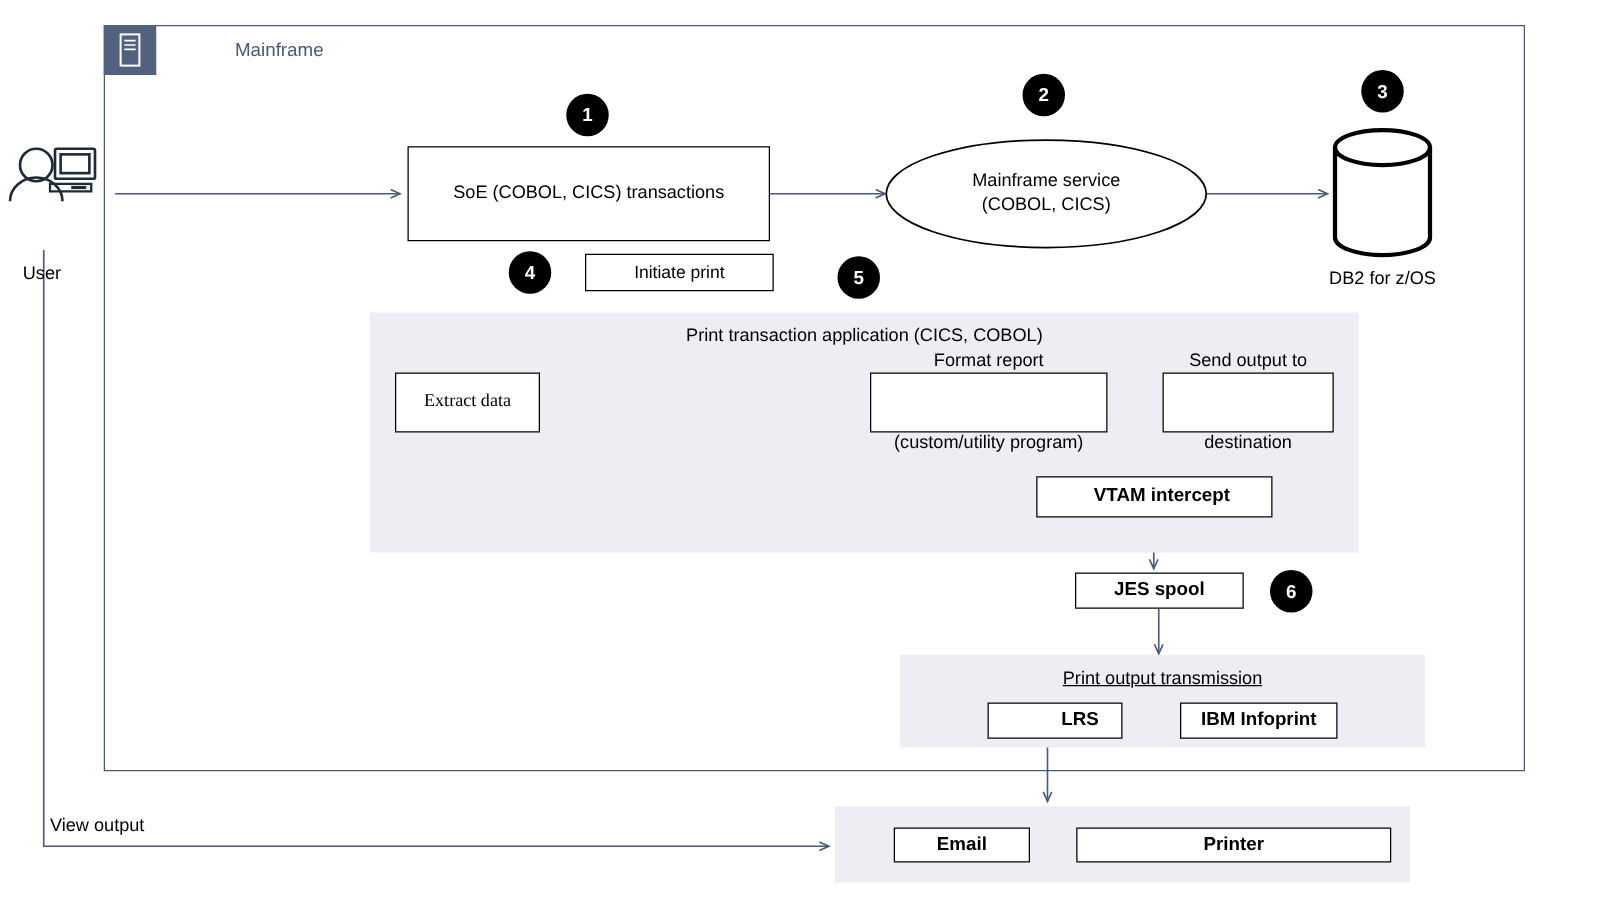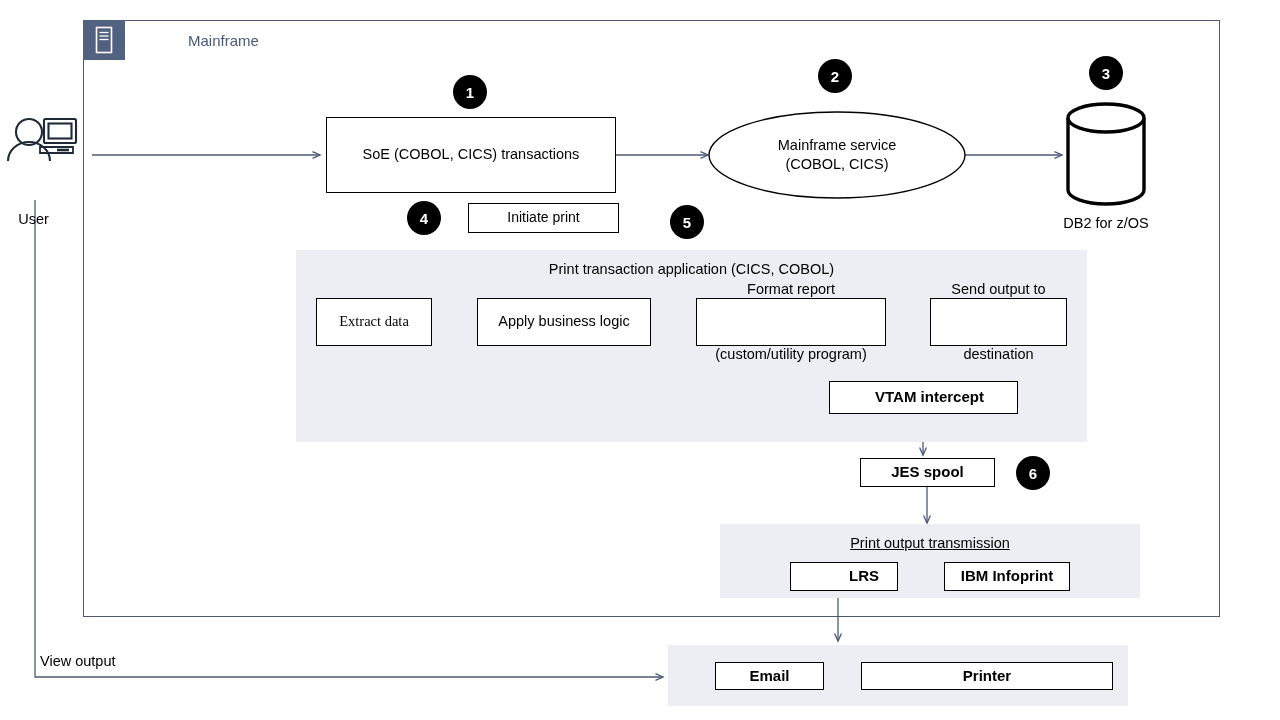--- a/index.html
+++ b/index.html
@@ -151,21 +151,20 @@
   <div class="abs" style="left:1030px;top:215px;width:152px;text-align:center;font-size:14.5px;color:#000;">DB2 for z/OS</div>
 
   <div class="abs node" style="left:468px;top:203px;width:151px;height:30px;font-size:14px;">Initiate print</div>
 
   <div class="abs panel" style="left:296px;top:250px;width:791px;height:192px;">
     <div class="panel-title" style="top:11px;">Print transaction application (CICS, COBOL)</div>
   </div>
 
   <div class="abs node" style="left:316px;top:298px;width:116px;height:48px;font-family:Liberation Serif, serif;">Extract data</div>
 
-  <div class="abs node" style="left:477px;top:298px;width:174px;height:48px;">Apply business logic</div>
 
   <div class="abs node" style="left:696px;top:298px;width:190px;height:48px;flex-direction:column;">
     <div>Format report</div>
     <div>(custom/utility  program)</div>
   </div>
 
   <div class="abs node" style="left:930px;top:298px;width:137px;height:48px;flex-direction:column;">
     <div>Send output to</div>
     <div>destination</div>
   </div>

